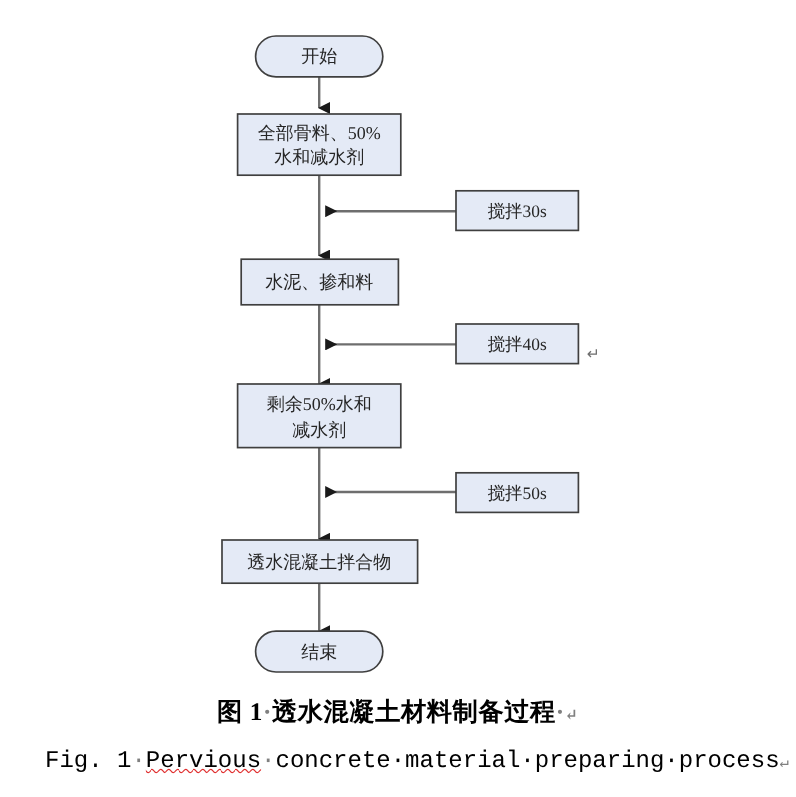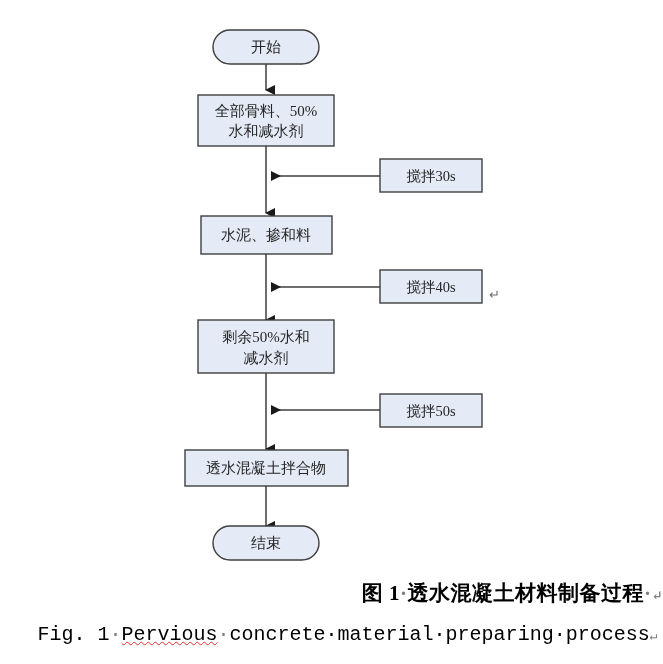--- a/index.html
+++ b/index.html
@@ -32,21 +32,21 @@
     font-size: 15px;
   }
   .node-text.small {
     font-size: 14.5px;
   }
   .caption-zh {
     position: absolute;
     left: 0;
     top: 579px;
     width: 663px;
-    text-align: right;
+    text-align: center;
     font-family: "Liberation Serif", "DejaVu Serif", serif;
     font-weight: bold;
     font-size: 21px;
     letter-spacing: 0.5px;
     color: #000000;
     white-space: nowrap;
   }
   .caption-en {
     position: absolute;
     left: 16px;

